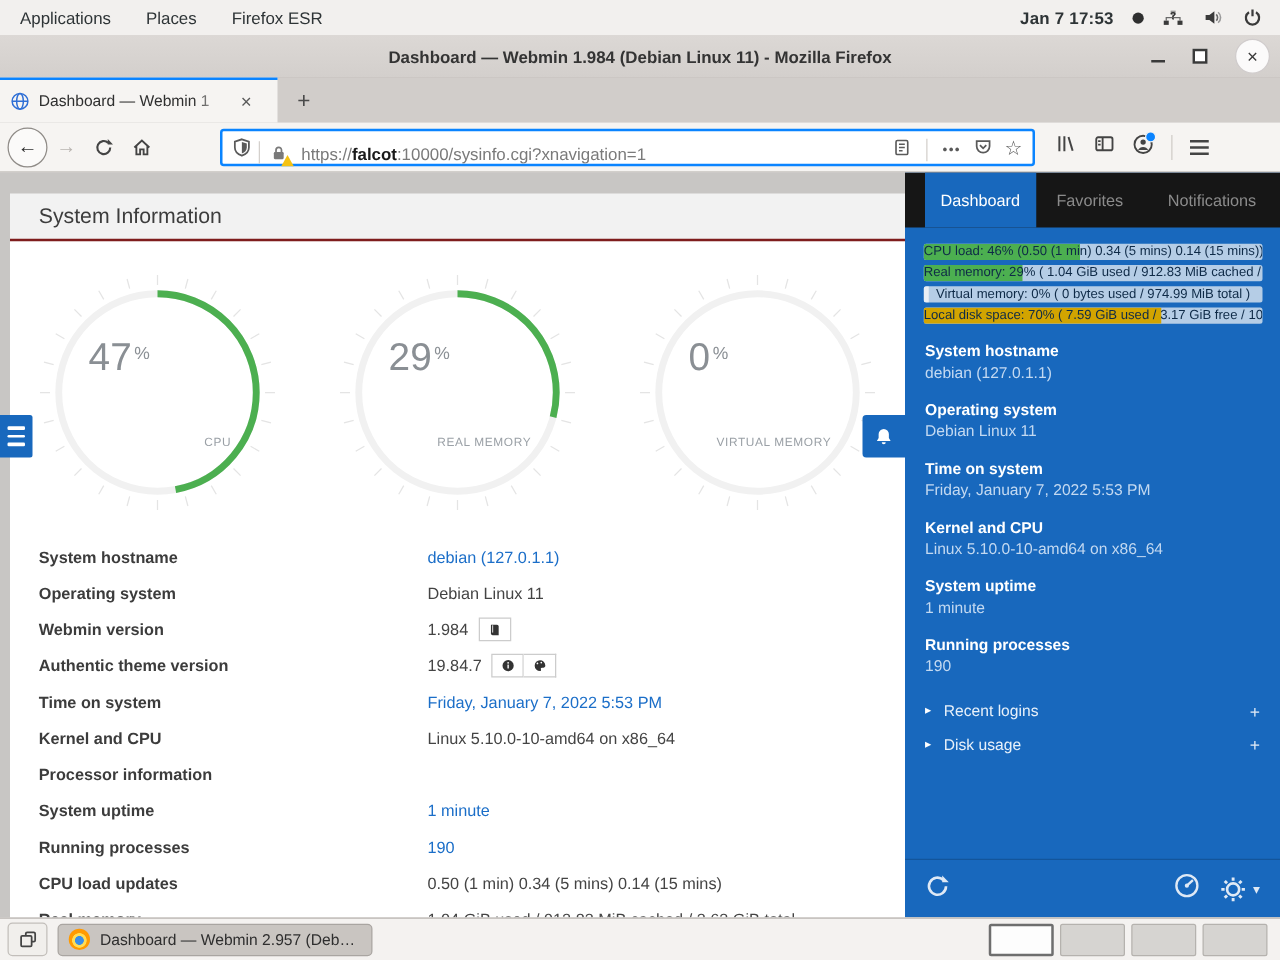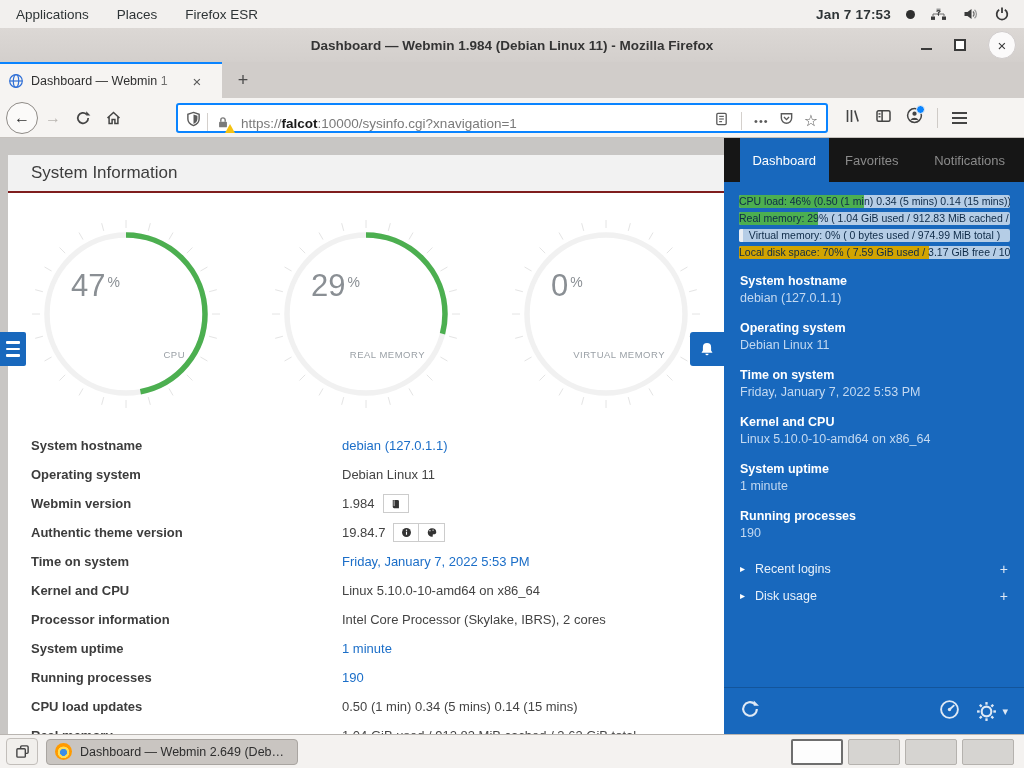--- a/index.html
+++ b/index.html
@@ -420,21 +420,20 @@
         <div class="srow">
             <span class="lbl">Time on system</span>
             <span class="val link">Friday, January 7, 2022 5:53 PM</span>
           </div>
         <div class="srow">
             <span class="lbl">Kernel and CPU</span>
             <span class="val">Linux 5.10.0-10-amd64 on x86_64</span>
           </div>
         <div class="srow">
             <span class="lbl">Processor information</span>
-            <span class="val">Intel Core Processor (Skylake, IBRS), 2 cores</span>
           </div>
         <div class="srow">
             <span class="lbl">System uptime</span>
             <span class="val link">1 minute</span>
           </div>
         <div class="srow">
             <span class="lbl">Running processes</span>
             <span class="val link">190</span>
           </div>
         <div class="srow">
@@ -565,21 +564,21 @@
 
   <div class="taskbar">
     <div class="tb-windows">
       <svg width="15" height="15" viewBox="0 0 16 16" fill="none" stroke="#444" stroke-width="1.5">
           <rect x="2" y="5" width="9" height="9" rx="1"></rect>
           <path d="M6 5 V3.2 a1.2 1.2 0 0 1 1.2-1.2 h5.6 A1.2 1.2 0 0 1 14 3.2 v5.6 a1.2 1.2 0 0 1-1.2 1.2 H11"></path>
         </svg>
     </div>
     <div class="tb-task">
       <span class="ff-ico"></span>
-      <span class="tb-task-label">Dashboard — Webmin 2.649 (Deb…</span>
+      <span class="tb-task-label">Dashboard — Webmin 2.957 (Deb…</span>
     </div>
     <div class="workspaces">
       <div class="ws active"></div>
       <div class="ws"></div>
       <div class="ws"></div>
       <div class="ws"></div>
     </div>
   </div>
 
 </div>

